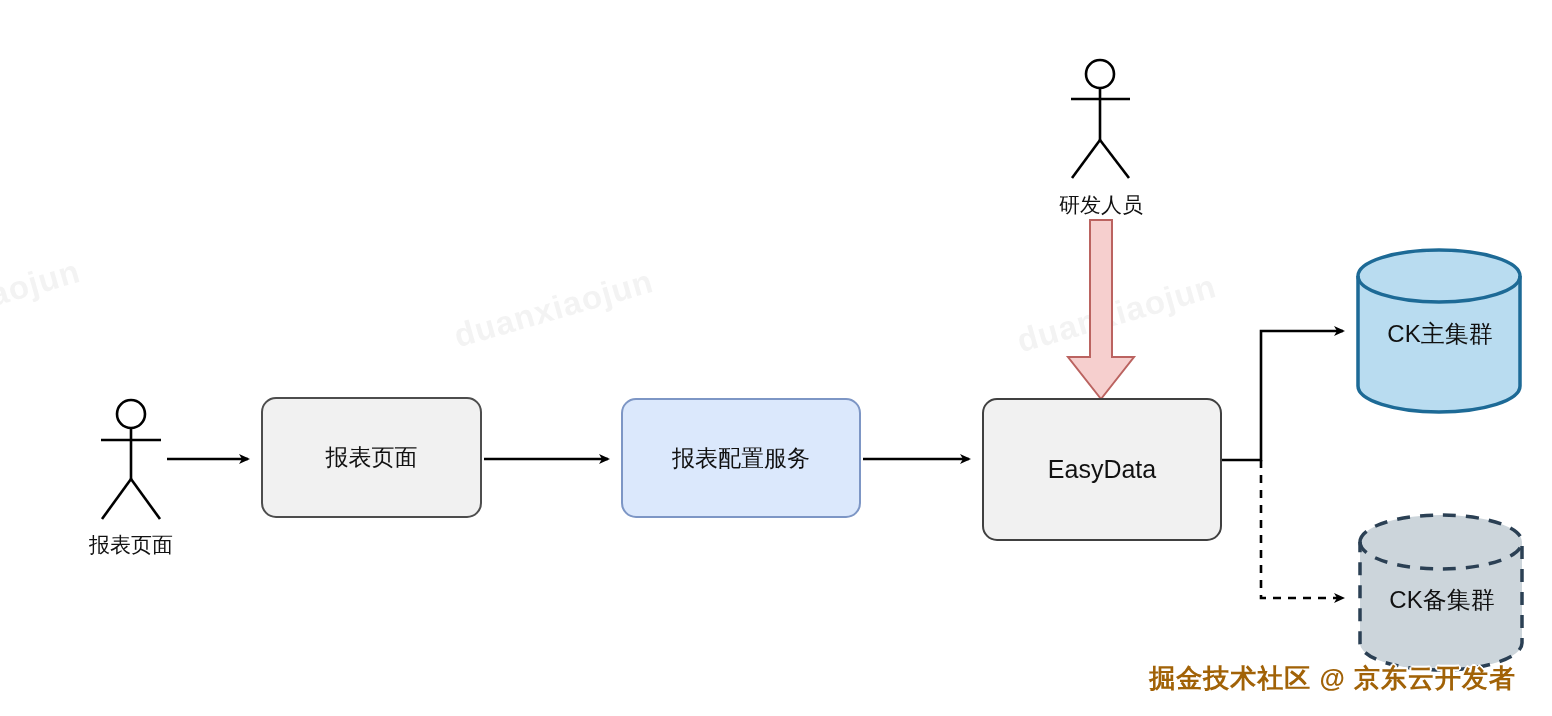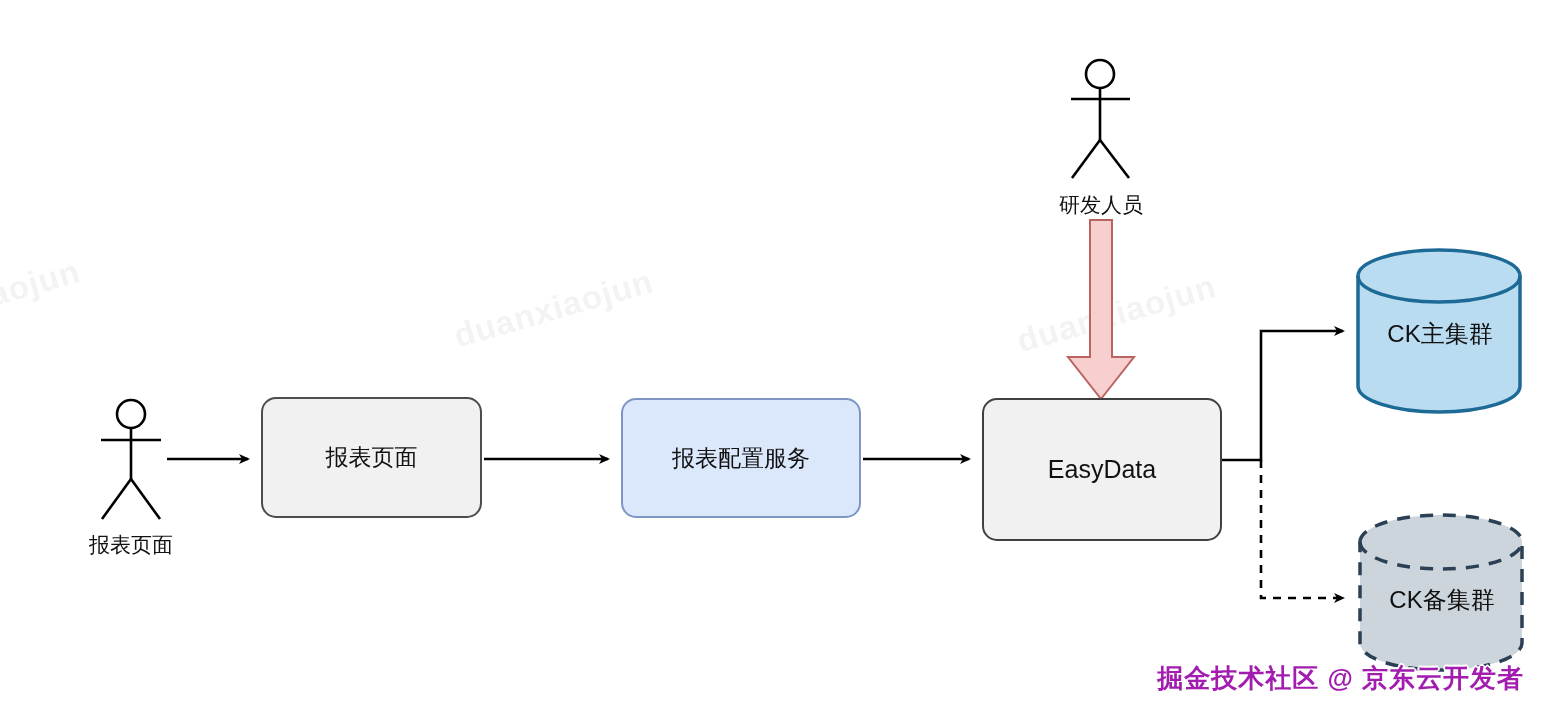--- a/index.html
+++ b/index.html
@@ -61,26 +61,26 @@
   .ops-label     { left: 131px;  top: 531px; }
   .dev-label     { left: 1101px; top: 191px; }
   .switch-label  { left: 1107px; top: 271px; font-size: 22px; background: #ffffff; padding: 0 3px; }
   .db-label      { font-size: 24px; }
   .db1-label     { left: 1440px; top: 318px; }
   .db2-label     { left: 1442px; top: 584px; }
 
   
   .credit {
     position: absolute;
-    right: 28px;
+    right: 36px;
     top: 661px;
     font-size: 26px;
     font-weight: bold;
     letter-spacing: 1px;
-    color: #a21caf;
+    color: #a16207;
     white-space: nowrap;
     text-shadow:
       -1px -1px 0 #ffffff, 1px -1px 0 #ffffff,
       -1px  1px 0 #ffffff, 1px  1px 0 #ffffff,
       -2px  0   0 #ffffff, 2px  0   0 #ffffff,
        0   -2px 0 #ffffff, 0    2px 0 #ffffff;
   }
 </style>
 </head>
 <body>

